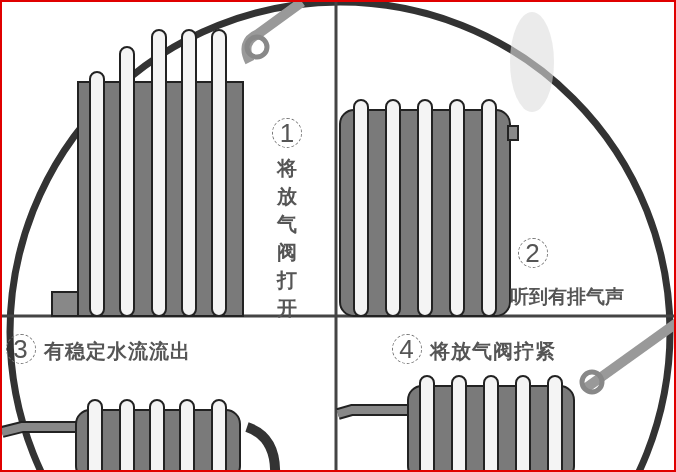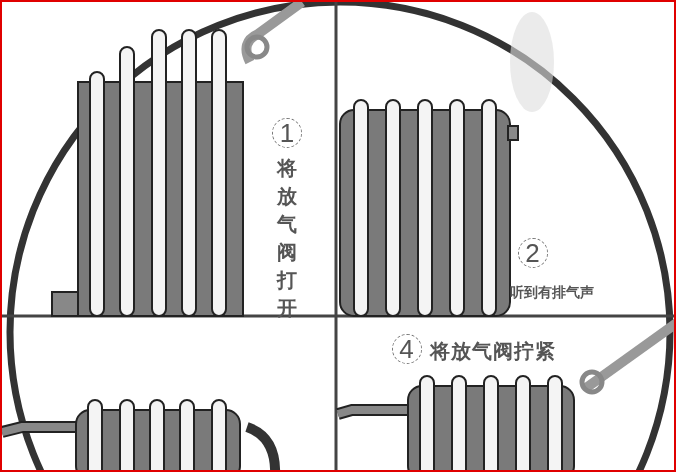--- a/index.html
+++ b/index.html
@@ -77,20 +77,24 @@
     <div>放</div>
     <div>气</div>
     <div>阀</div>
     <div>打</div>
     <div>开</div>
   </div>
 
   <div class="label" style="left:516px;top:236px;">
     <span class="num">2</span>
   </div>
-  <div class="label" style="left:508px;top:282px;font-size:14px;letter-spacing:0;">听到有排气声</div>
+  <div class="label" style="left:508px;top:282px;font-size:19px;letter-spacing:0;">听到有排气声</div>
 
+  <div class="label" style="left:4px;top:332px;">
+    <span class="num">3</span>
+    <span>有稳定水流流出</span>
+  </div>
 
   <div class="label" style="left:354px;top:332px;margin-left:36px;">
     <span class="num">4</span>
     <span>将放气阀拧紧</span>
   </div>
 </div>
 
 </body></html>

